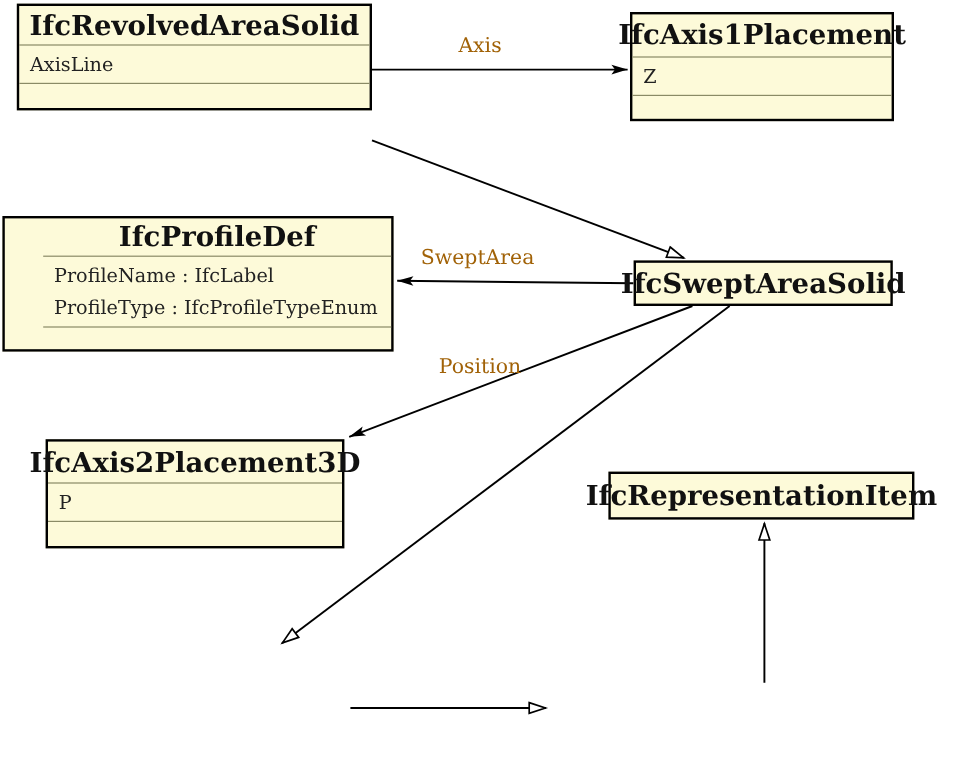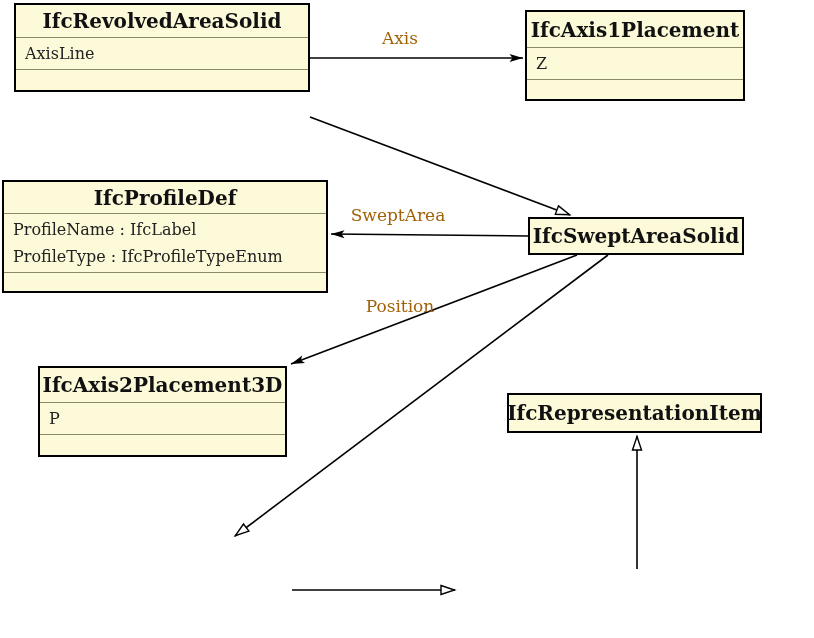--- a/index.html
+++ b/index.html
@@ -11,21 +11,21 @@
   #canvas { position:absolute; left:0; top:0; width:814px; height:638px; }
   svg.edges { position:absolute; left:0; top:0; width:814px; height:638px; }
 
   .uml-box {
     position:absolute;
     background:var(--fill, #fdfad9);
     border:2px solid var(--border, #000);
     box-sizing:border-box;
   }
   .uml-title {
-    font-weight:bold; font-size:20px; color:#111;
+    font-weight:bold; font-size:23px; color:#111;
     display:flex; align-items:center; justify-content:center;
     white-space:nowrap;
   }
   .uml-attrs {
     border-top:1px solid var(--divider, #8a8a66);
     padding:2px 9px; font-size:16px; color:#222;
   }
   .uml-attr { line-height:27px; white-space:nowrap; }
   .uml-empty { border-top:1px solid var(--divider, #8a8a66); }
   .uml-single { display:flex; align-items:center; justify-content:center; }
@@ -69,21 +69,21 @@
   </div>
 
   <div class="uml-box" style="left:525px; top:10px; width:220px;">
     <div class="uml-title" style="height:35px;">IfcAxis1Placement</div>
     <div class="uml-attrs">
       <div class="uml-attr">Z</div>
     </div>
     <div class="uml-empty" style="height:19px;"></div>
   </div>
 
-  <div class="uml-box" style="left:2px; top:180px; width:326px;">
+  <div class="uml-box" style="left:2px; top:180px; width:326px;padding-left:32px;">
     <div class="uml-title" style="height:31px;">IfcProfileDef</div>
     <div class="uml-attrs">
       <div class="uml-attr">ProfileName : IfcLabel</div>
       <div class="uml-attr">ProfileType : IfcProfileTypeEnum</div>
     </div>
     <div class="uml-empty" style="height:18px;"></div>
   </div>
 
   <div class="uml-box uml-single" style="left:528px; top:217px; width:216px; height:38px;">
     <div class="uml-title">IfcSweptAreaSolid</div>

